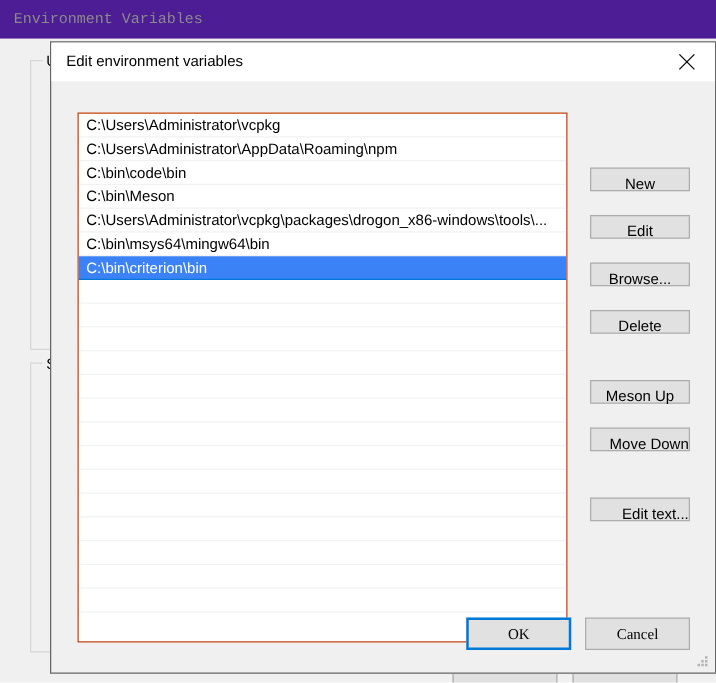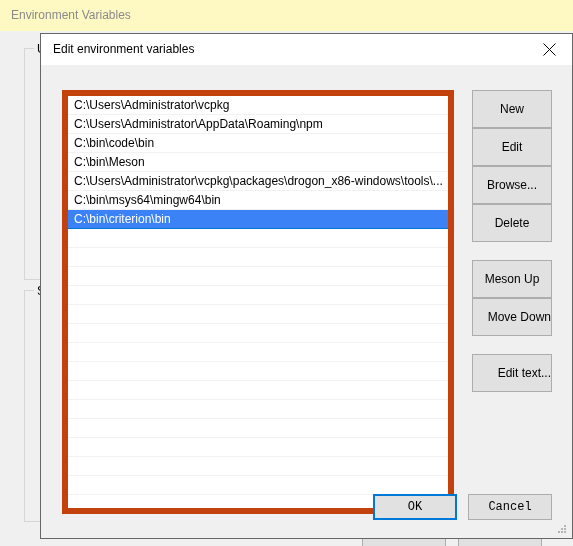--- a/index.html
+++ b/index.html
@@ -23,22 +23,23 @@
   .parent-window {
     position: absolute;
     left: 0; top: 0;
     width: 573px; height: 546px;
     background: #f0f0f0;
   }
   .parent-titlebar {
     position: absolute;
     left: 0; top: 0;
     width: 573px; height: 31px;
-    background: #fef9c3;
-    box-sizing: border-box;
+    background: #4c1d95;
+    box-sizing: border-box;
+    font-family: Liberation Mono, monospace;
   }
   .parent-title {
     position: absolute;
     left: 11px; top: 8px;
     font-size: 12px;
     color: #8a8a8a;
     white-space: nowrap;
   }
   .parent-body {
     position: absolute;
@@ -140,21 +141,21 @@
   }
   .dlg-close svg { display: block; }
 
   
   .listbox {
     position: absolute;
     left: 21px; top: 56px;
     width: 392px; height: 424px;
     box-sizing: border-box;
     background: #ffffff;
-    border: 6px solid #c2410c;
+    border: 1px solid #c2410c;
     overflow: hidden;
   }
   .lrow {
     height: 19px;
     line-height: 19px;
     position: relative;
     border-bottom: 1px solid #f2f2f2;
     white-space: nowrap;
     overflow: hidden;
     padding-left: 6px;
@@ -167,43 +168,44 @@
     color: #ffffff;
     border-bottom-color: #0078d7;
   }
   .lrow.empty { border-bottom: 1px solid #f2f2f2; }
 
   
   .sbtn {
     position: absolute;
     left: 431px;
     width: 80px;
-    height: 38px;
+    height: 19px;
     box-sizing: border-box;
     background: #e1e1e1;
     border: 1px solid #adadad;
     font-family: "Liberation Sans", sans-serif;
     font-size: 12px;
     color: #000000;
     text-align: center;
     line-height: 24px;
     padding: 0;
     cursor: default;
+    margin-top: 44px;
   }
 
   
   .bbtn {
     position: absolute;
     top: 460px;
     width: 84px;
     height: 26px;
     box-sizing: border-box;
     background: #e1e1e1;
     border: 1px solid #adadad;
-    font-family: Liberation Mono, monospace;
+    font-family: Liberation Serif, serif;
     font-size: 12px;
     color: #000000;
     text-align: center;
     line-height: 24px;
     padding: 0;
     cursor: default;
   }
   .bbtn.default {
     border: 2px solid #0078d7;
     line-height: 22px;

